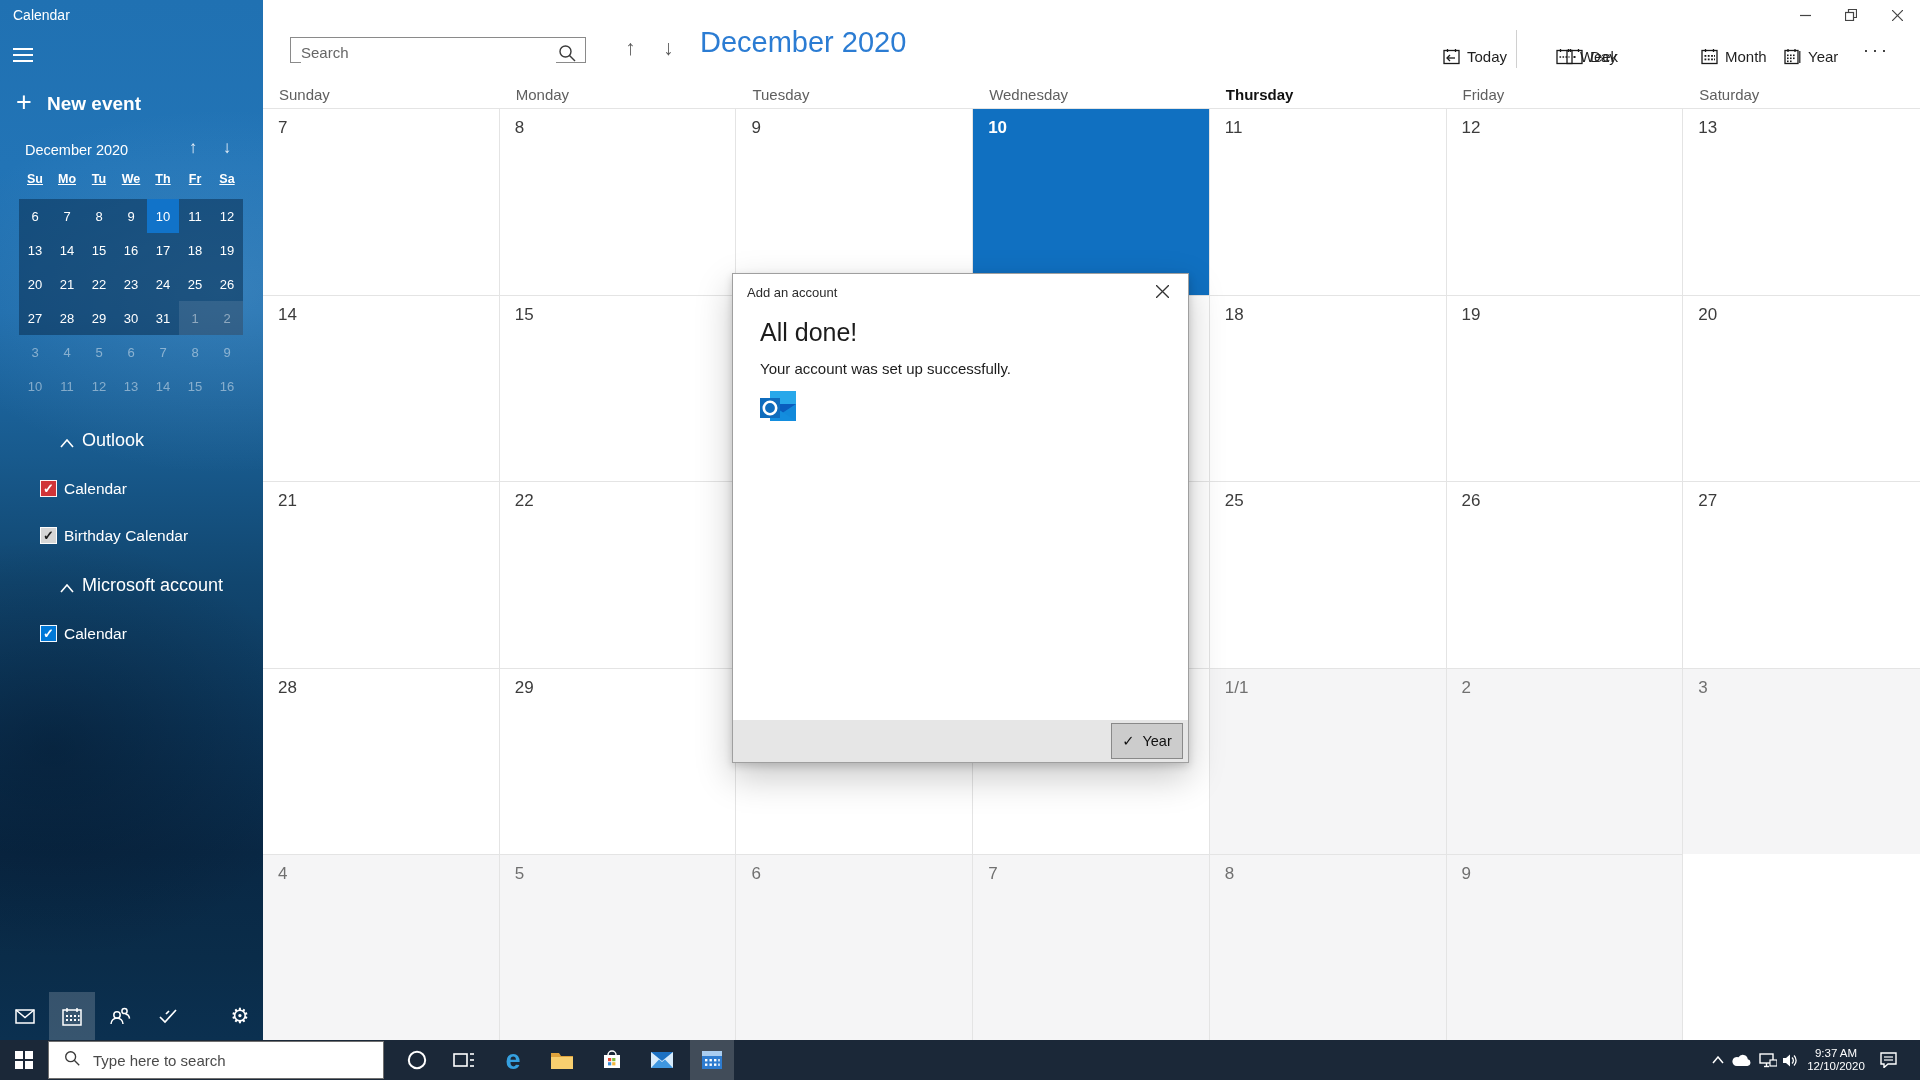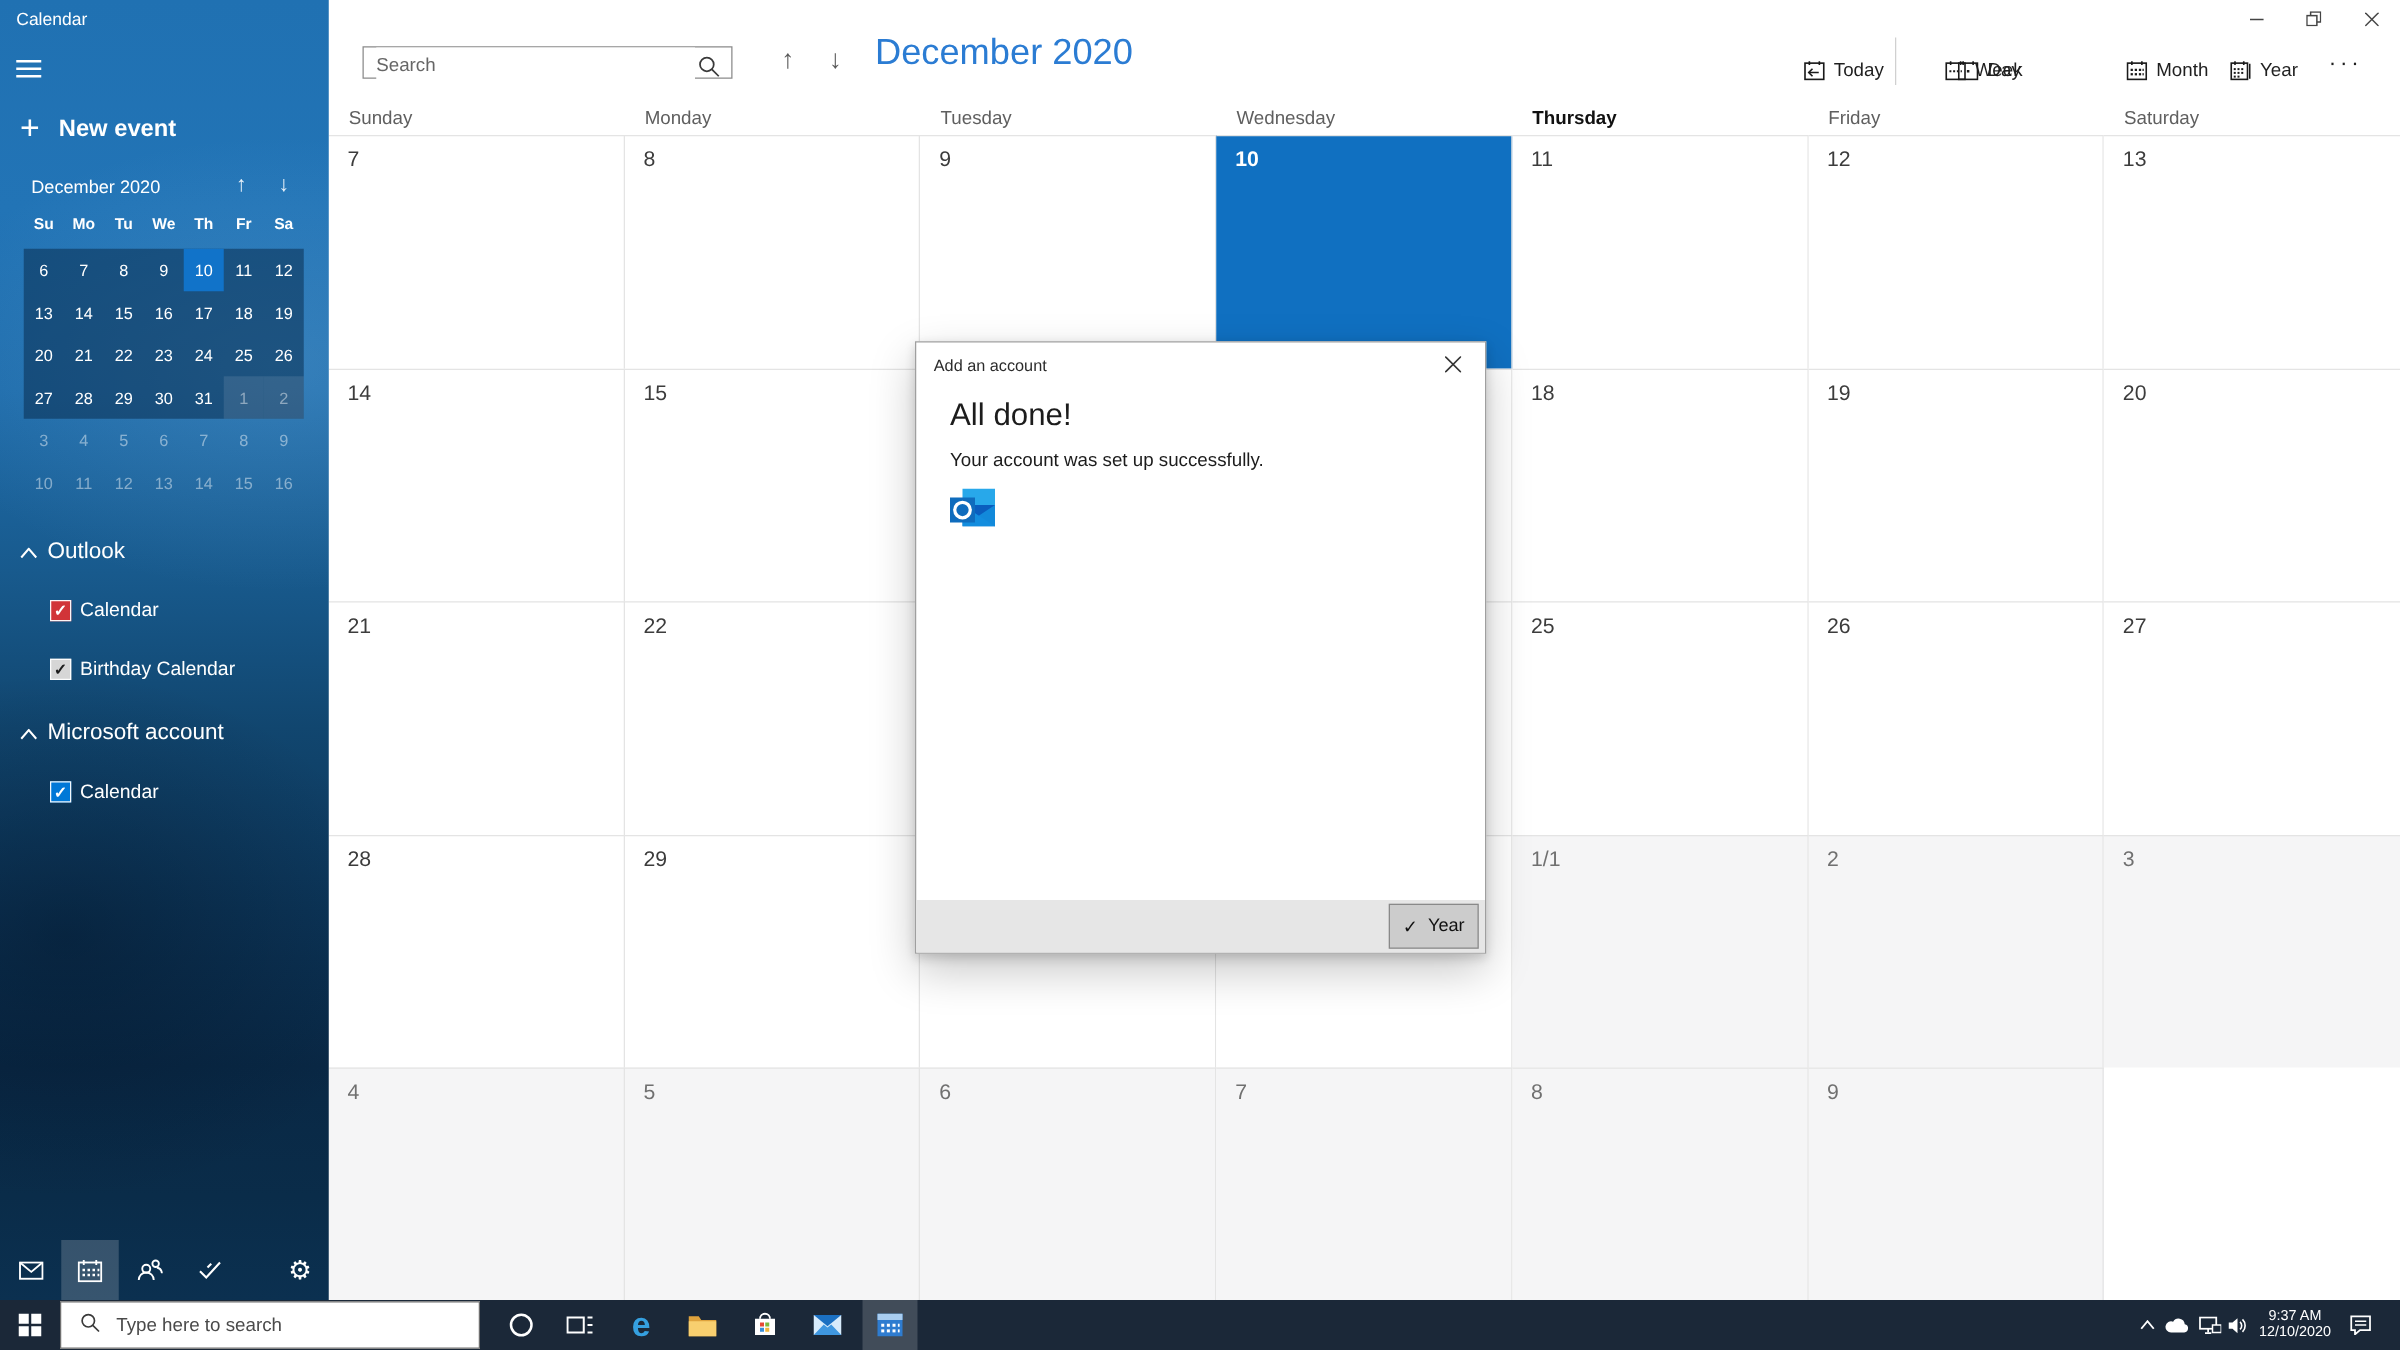--- a/index.html
+++ b/index.html
@@ -19,31 +19,31 @@
   .hamburger i{ display:block; height:2px; background:#fff; margin-bottom:4px; }
   .new-event{ position:absolute; left:0; top:90px; width:263px; height:32px; cursor:pointer; }
   .new-event .plus{ position:absolute; left:16px; top:-3px; font-size:27px; font-weight:300; }
   .new-event .lbl{ position:absolute; left:47px; top:3px; font-size:19px; font-weight:700; }
 
   .minical{ position:absolute; left:0; top:136px; width:263px; }
   .mc-title{ position:absolute; left:25px; top:6px; font-size:14.5px; }
   .mc-arrow{ position:absolute; top:2px; font-size:17px; color:#eaf2fa; cursor:pointer; width:24px; text-align:center; }
   .mc-up{ left:181px; } .mc-down{ left:215px; }
   .mc-heads{ position:absolute; left:19px; top:36px; width:224px; display:grid; grid-template-columns:repeat(7,32px); }
-  .mc-heads span{ font-size:12.5px; font-weight:700; text-align:center; }
+  .mc-heads span{ font-size:12.5px; font-weight:700; text-align:center;text-decoration:underline; }
   .mc-weeks{ position:absolute; left:19px; top:63px; width:224px; }
   .mc-box{ position:absolute; left:0; top:0; width:224px; height:136px; background:rgba(8,42,74,.52); }
   .mc-row{ position:relative; display:grid; grid-template-columns:repeat(7,32px); height:34px; }
   .mc-cell{ position:relative; display:flex; align-items:center; justify-content:center; font-size:13px; cursor:pointer; }
   .mc-cell.muted{ color:rgba(255,255,255,.45); }
   .mc-cell.muted-box{ background:rgba(255,255,255,.10); }
   .mc-cell.today{ background:#1173c9; }
 
   .side-section{ position:absolute; left:0; width:263px; }
-  .sec-head{ position:relative; height:26px; cursor:pointer; }
+  .sec-head{ position:relative; height:26px; cursor:pointer;margin-left:44px; }
   .sec-head .chev{ position:absolute; left:16px; top:5px; }
   .sec-head .lbl{ position:absolute; left:38px; top:1px; font-size:18px; font-weight:400; }
   .cal-item{ position:relative; height:24px; margin-top:23px; cursor:pointer; }
   .cb{ position:absolute; left:40px; top:2px; width:17px; height:17px; border:1.5px solid rgba(255,255,255,.95); display:flex; align-items:center; justify-content:center; font-size:13px; font-weight:700; color:#fff; }
   .cb.dark-check{ color:#1c1c1c; }
   .cal-item .lbl{ position:absolute; left:64px; top:2px; font-size:15.5px; }
 
   .add-cals{ position:absolute; left:0; top:952px; width:263px; height:32px; cursor:pointer; }
   .add-cals .lbl{ position:absolute; left:42px; top:6px; font-size:15.5px; }
   .add-cals svg{ position:absolute; left:14px; top:4px; }

